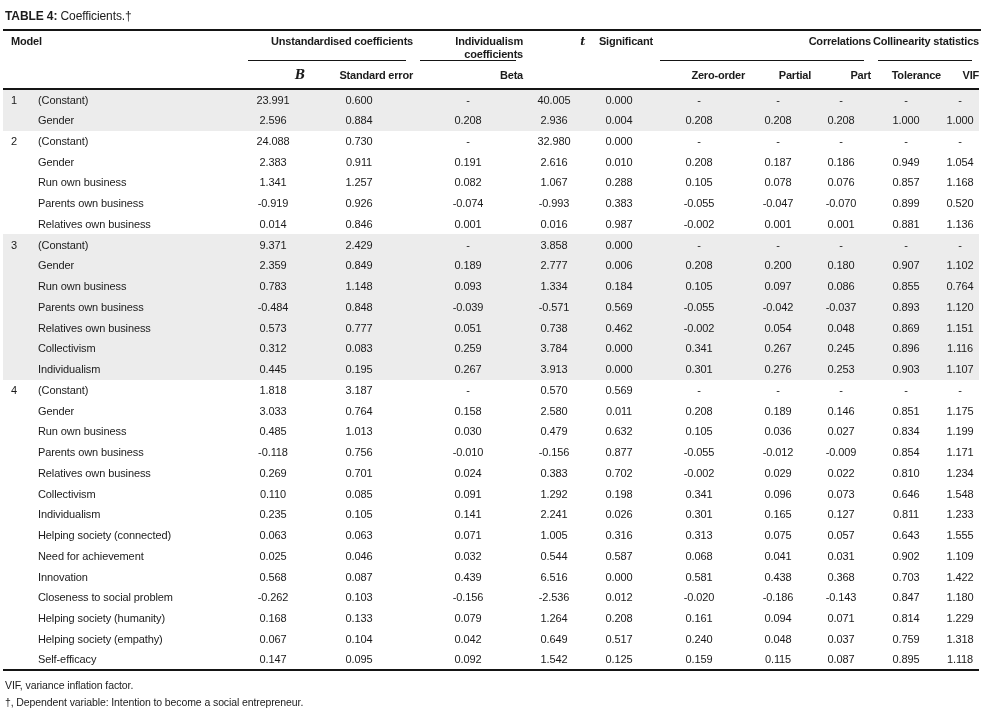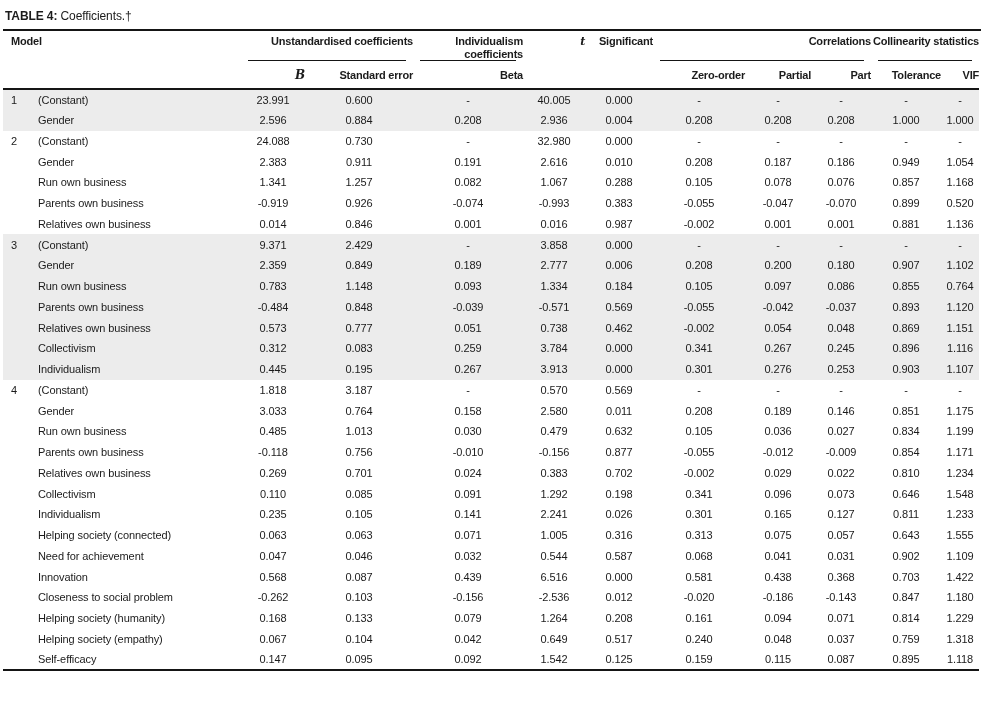--- a/index.html
+++ b/index.html
@@ -433,21 +433,21 @@
           <td class="num">0.316</td>
           <td class="num">0.313</td>
           <td class="num">0.075</td>
           <td class="num">0.057</td>
           <td class="num">0.643</td>
           <td class="num">1.555</td>
         </tr>
         <tr>
           <td class="model-num"></td>
           <td class="label">Need for achievement</td>
-          <td class="num">0.047</td>
+          <td class="num">0.025</td>
           <td class="num">0.046</td>
           <td class="num">0.032</td>
           <td class="num">0.544</td>
           <td class="num">0.587</td>
           <td class="num">0.068</td>
           <td class="num">0.041</td>
           <td class="num">0.031</td>
           <td class="num">0.902</td>
           <td class="num">1.109</td>
         </tr>
@@ -518,15 +518,17 @@
           <td class="num">0.159</td>
           <td class="num">0.115</td>
           <td class="num">0.087</td>
           <td class="num">0.895</td>
           <td class="num">1.118</td>
         </tr>
       </tbody>
   </table>
 
   <div class="footnotes">
+    <div class="fn">VIF, variance inflation factor.</div>
+    <div class="fn">†, Dependent variable: Intention to become a social entrepreneur.</div>
   </div>
 
 </div>
 
 </body></html>

